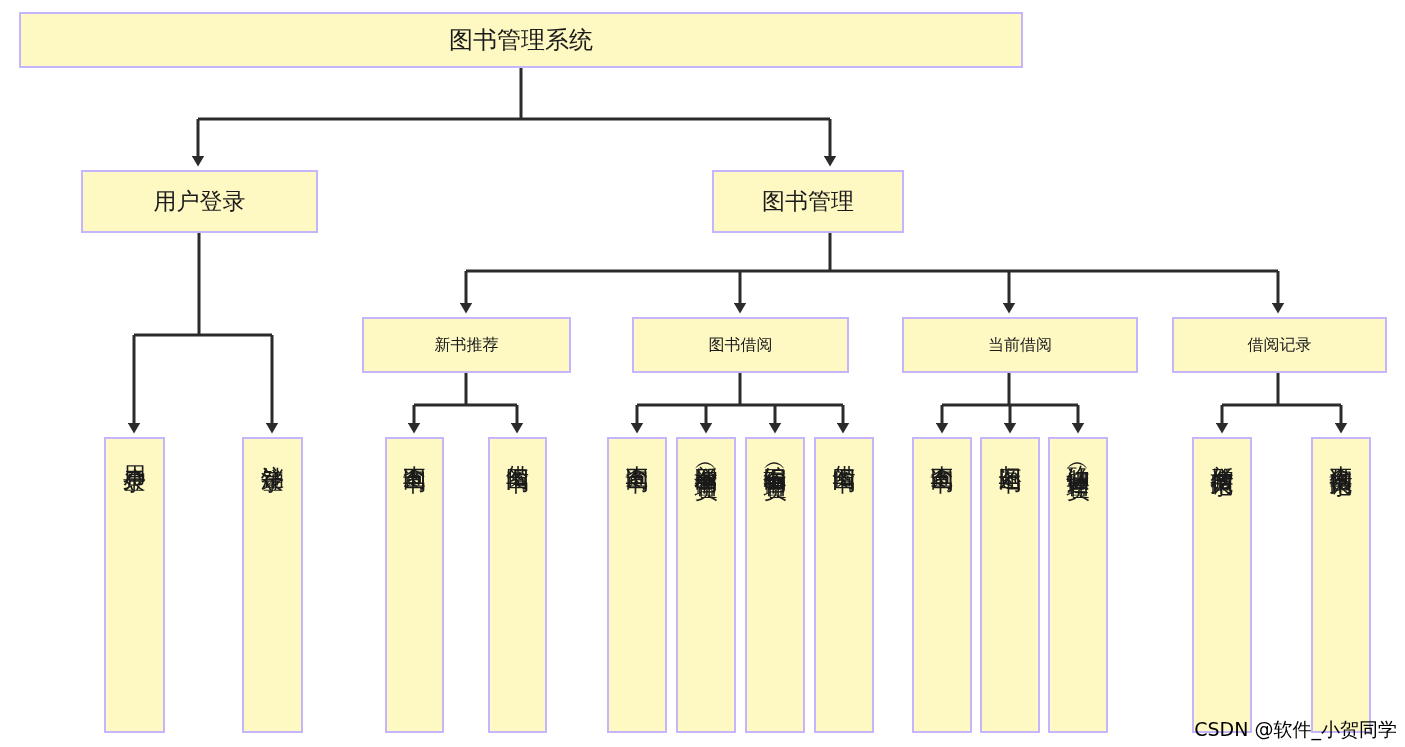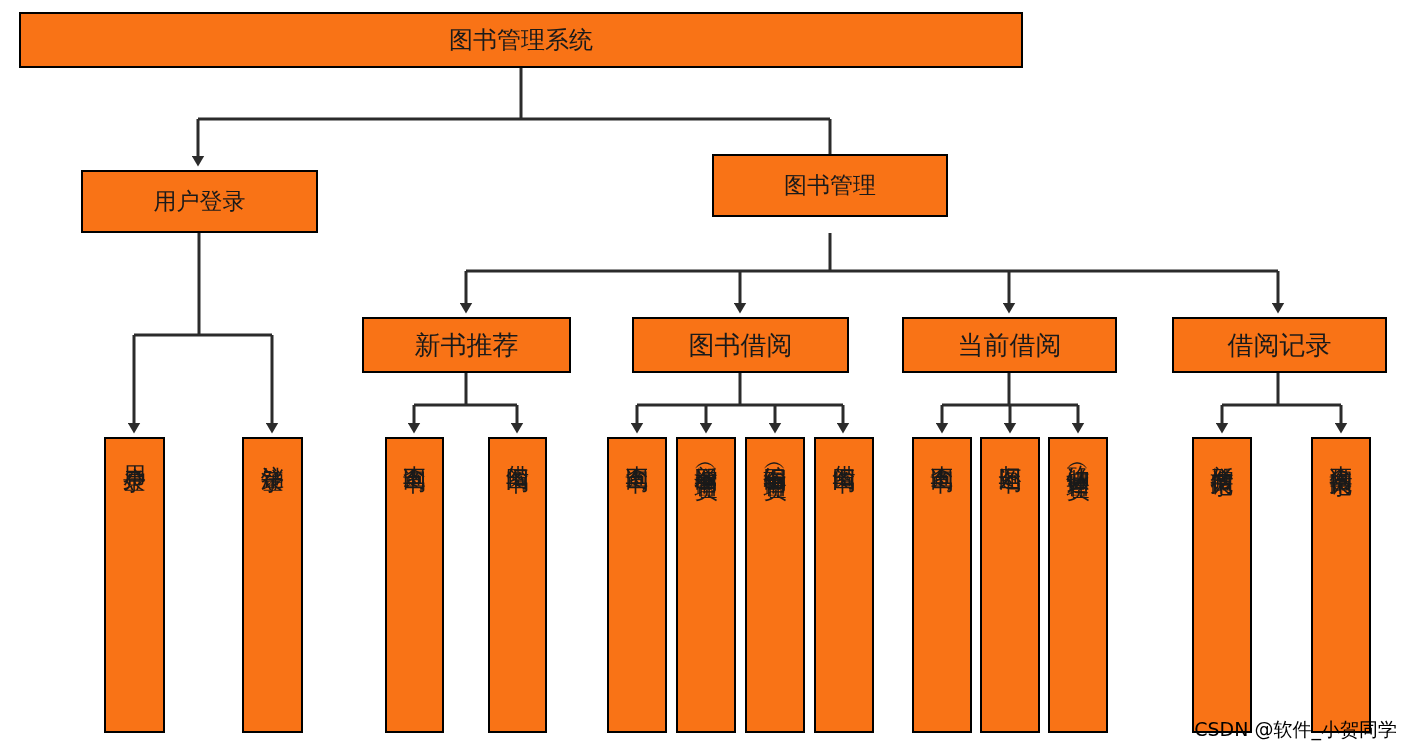--- a/index.html
+++ b/index.html
@@ -20,37 +20,37 @@
   #diagram-svg {
     position: absolute;
     left: 0;
     top: 0;
     width: 1405px;
     height: 747px;
   }
   .node-box {
     position: absolute;
     box-sizing: border-box;
-    background: #f97316;
-    border: 2px solid #000000;
+    background: #fef9c3;
+    border: 2px solid #c4b5fd;
     display: flex;
     align-items: center;
     justify-content: center;
     overflow: hidden;
   }
   .node-label {
     color: #1a1a1a;
     font-family: "DejaVu Sans", "Liberation Sans", sans-serif;
     line-height: 1.18;
     text-align: center;
     white-space: pre;
   }
   .lvl-root .node-label { font-size: 24px; }
   .lvl-1 .node-label { font-size: 23px; }
-  .lvl-2 .node-label { font-size: 26px; }
+  .lvl-2 .node-label { font-size: 16px; font-family: Liberation Serif, serif; }
   .lvl-leaf {
     align-items: flex-start;
     justify-content: center;
     padding-top: 8px;
   }
   .lvl-leaf .node-label {
     font-size: 23px;
     writing-mode: vertical-rl;
     text-orientation: upright;
     letter-spacing: 2px;
@@ -134,33 +134,33 @@
   </svg>
 
   <div class="node-box lvl-root" style="left:19px; top:12px; width:1004px; height:56px;">
     <span class="node-label">图书管理系统</span>
   </div>
 
   <div class="node-box lvl-1" style="left:81px; top:170px; width:237px; height:63px;">
     <span class="node-label">用户登录</span>
   </div>
 
-  <div class="node-box lvl-1" style="left:712px; top:154px; width:236px; height:63px;">
+  <div class="node-box lvl-1" style="left:712px; top:170px; width:192px; height:63px;">
     <span class="node-label">图书管理</span>
   </div>
 
   <div class="node-box lvl-2" style="left:362px; top:317px; width:209px; height:56px;">
     <span class="node-label">新书推荐</span>
   </div>
 
   <div class="node-box lvl-2" style="left:632px; top:317px; width:217px; height:56px;">
     <span class="node-label">图书借阅</span>
   </div>
 
-  <div class="node-box lvl-2" style="left:902px; top:317px; width:215px; height:56px;">
+  <div class="node-box lvl-2" style="left:902px; top:317px; width:236px; height:56px;">
     <span class="node-label">当前借阅</span>
   </div>
 
   <div class="node-box lvl-2" style="left:1172px; top:317px; width:215px; height:56px;align-items:center;">
     <span class="node-label">借阅记录</span>
   </div>
 
   <div class="node-box lvl-leaf" style="left:104px; top:437px; width:61px; height:296px;">
     <span class="node-label">用户登录</span>
   </div>

